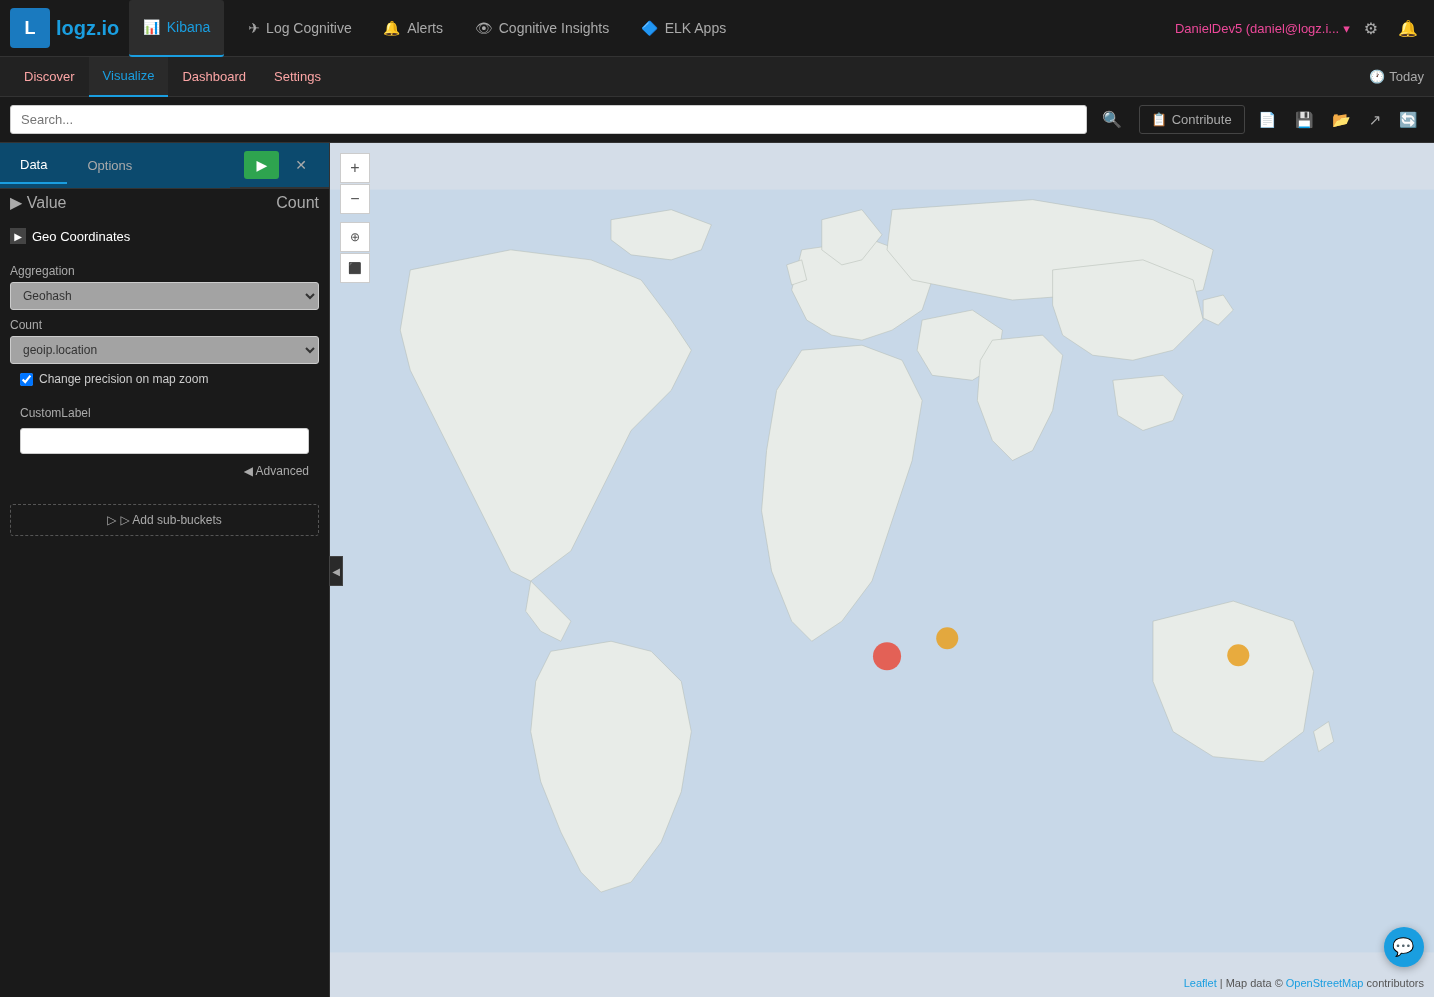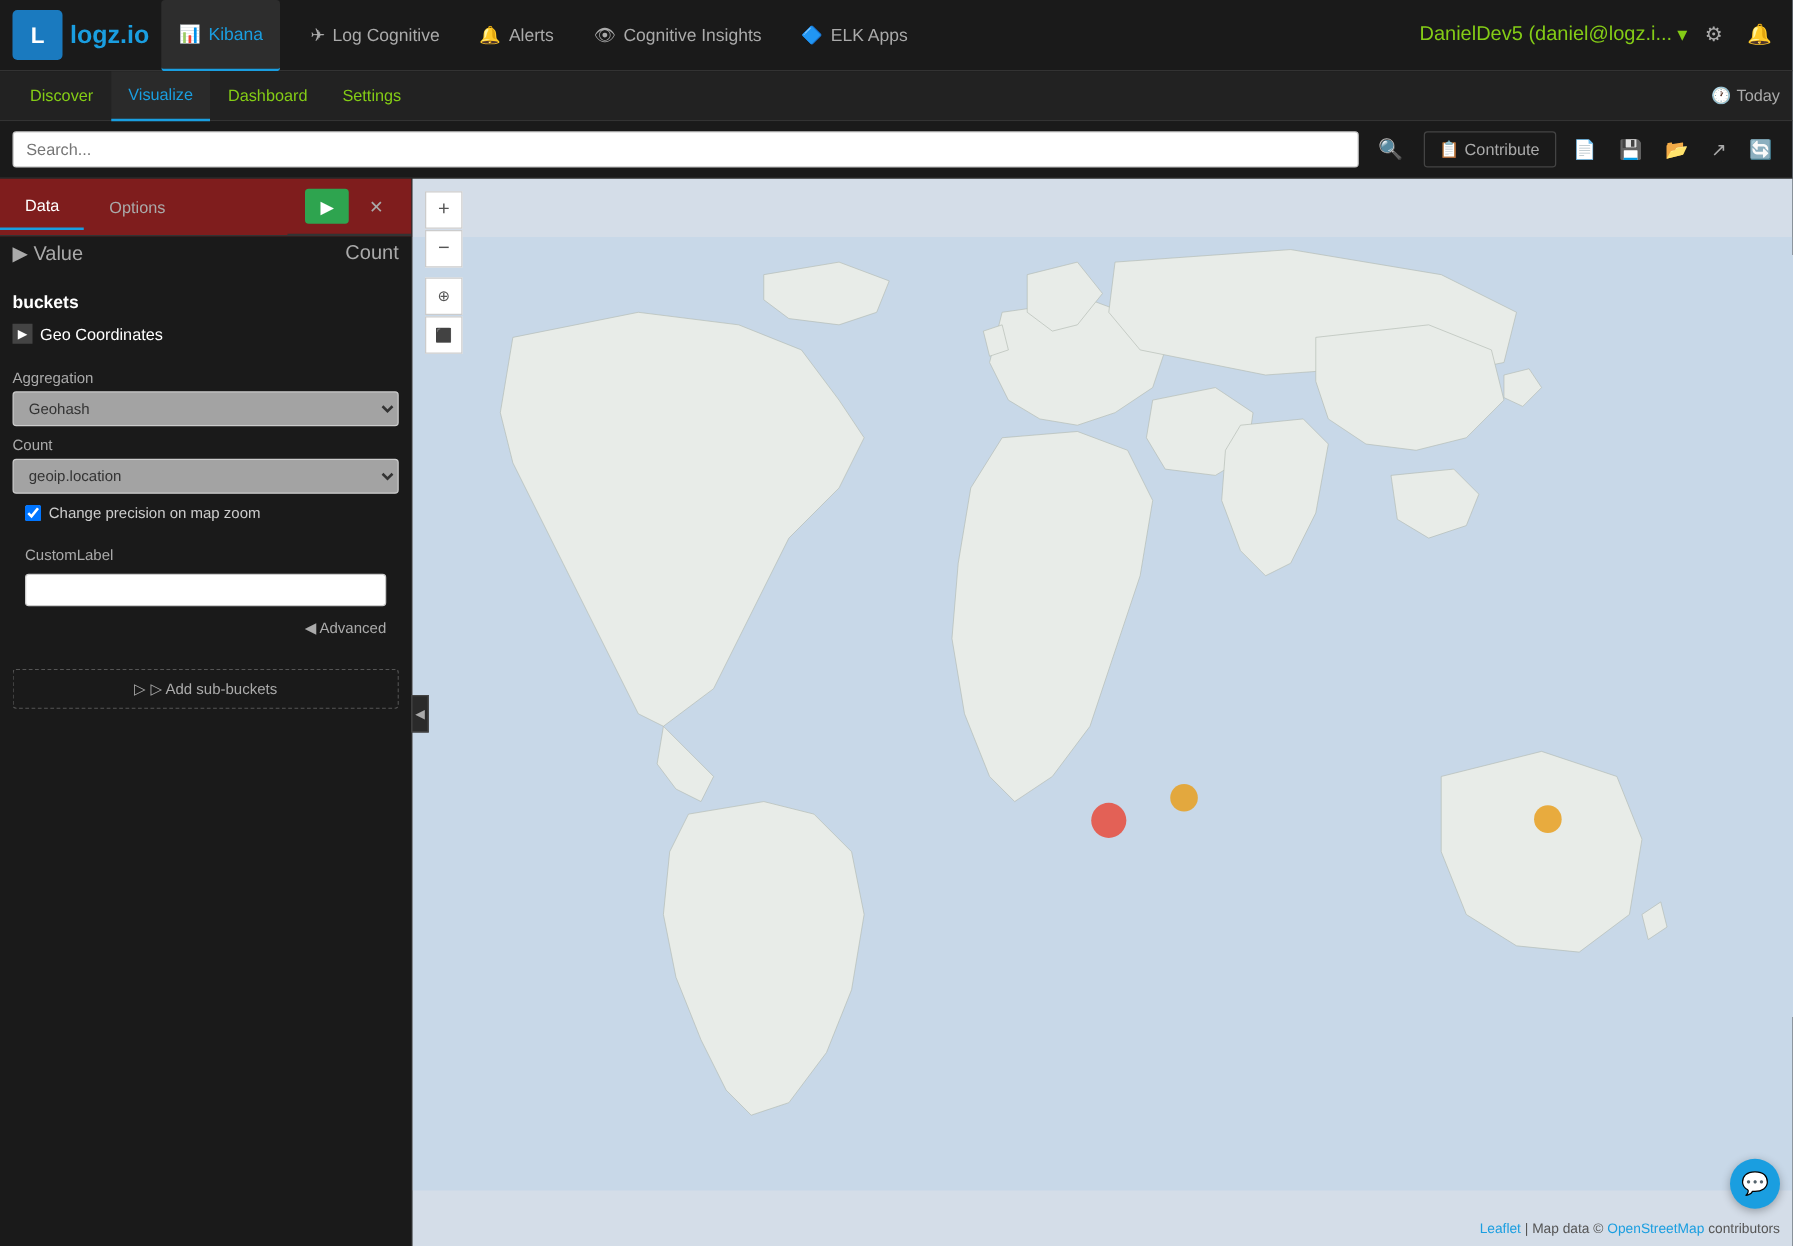--- a/index.html
+++ b/index.html
@@ -66,22 +66,22 @@
     }
     .nav-item .icon { margin-right: 6px; }
 
     .nav-right {
       display: flex;
       align-items: center;
       gap: 8px;
       margin-left: auto;
     }
     .user-info {
-      color: #84cc16;
-      font-size: 16px;
+      color: #ec4899;
+      font-size: 13px;
       display: flex;
       align-items: center;
       gap: 4px;
       cursor: pointer;
     }
     .nav-icon-btn {
       background: none;
       border: none;
       color: #aaa;
       cursor: pointer;
@@ -92,21 +92,21 @@
     
     .sub-nav {
       background: #222;
       height: 40px;
       display: flex;
       align-items: center;
       padding: 0 10px;
       border-bottom: 1px solid #333;
     }
     .sub-nav-item {
-      color: #84cc16;
+      color: #fca5a5;
       padding: 0 14px;
       height: 40px;
       display: flex;
       align-items: center;
       cursor: pointer;
       font-size: 13px;
       border: none;
       background: none;
     }
     .sub-nav-item.active {
@@ -188,21 +188,21 @@
     .left-panel {
       width: 330px;
       background: #1a1a1a;
       border-right: 1px solid #333;
       display: flex;
       flex-direction: column;
       position: relative;
     }
     .panel-tabs {
       display: flex;
-      background: #7f1d1d;
+      background: #0c4a6e;
       border-bottom: 1px solid #333;
     }
     .panel-tab {
       padding: 10px 20px;
       cursor: pointer;
       color: #aaa;
       font-size: 13px;
       background: none;
       border: none;
     }
@@ -543,21 +543,20 @@
         </button>
       </div>
     </div>
 
     <div class="sub-row">
       <span class="label">▶ Value</span>
       <span>Count</span>
     </div>
 
     <div class="buckets-section">
-      <div class="section-title">buckets</div>
       <div class="bucket-header">
         <span class="toggle-icon">▶</span>
         <span>Geo Coordinates</span>
       </div>
       <div class="bucket-content">
         <div class="field-label">Aggregation</div>
         <select class="field-select">
           <option>Geohash</option>
         </select>
 

